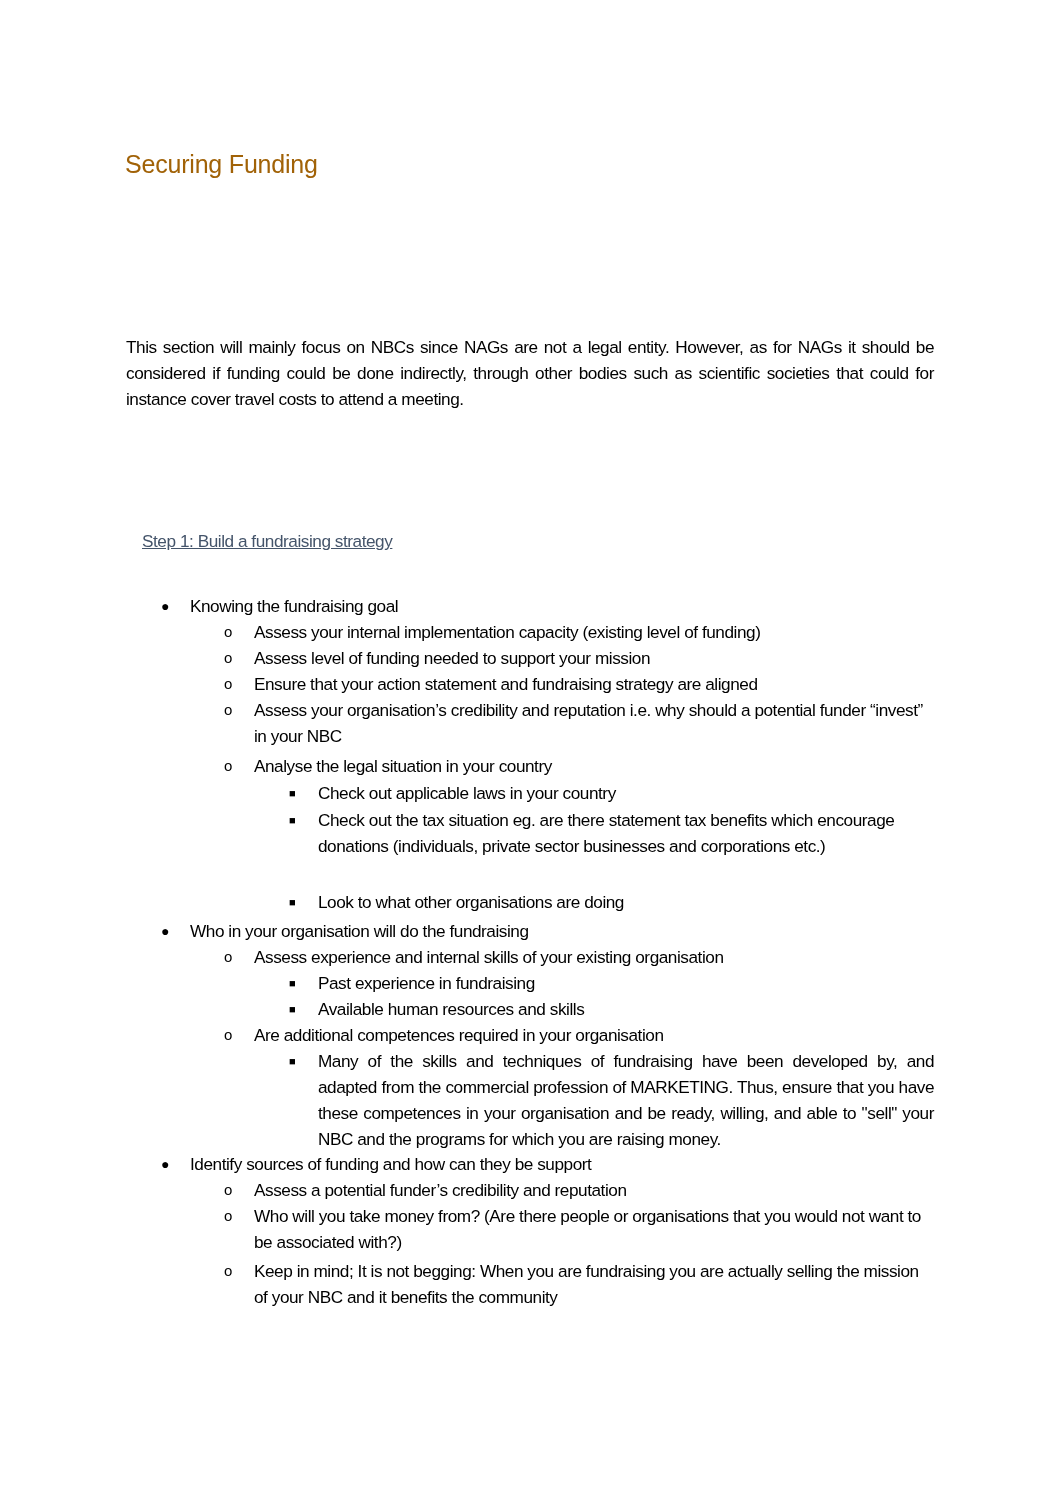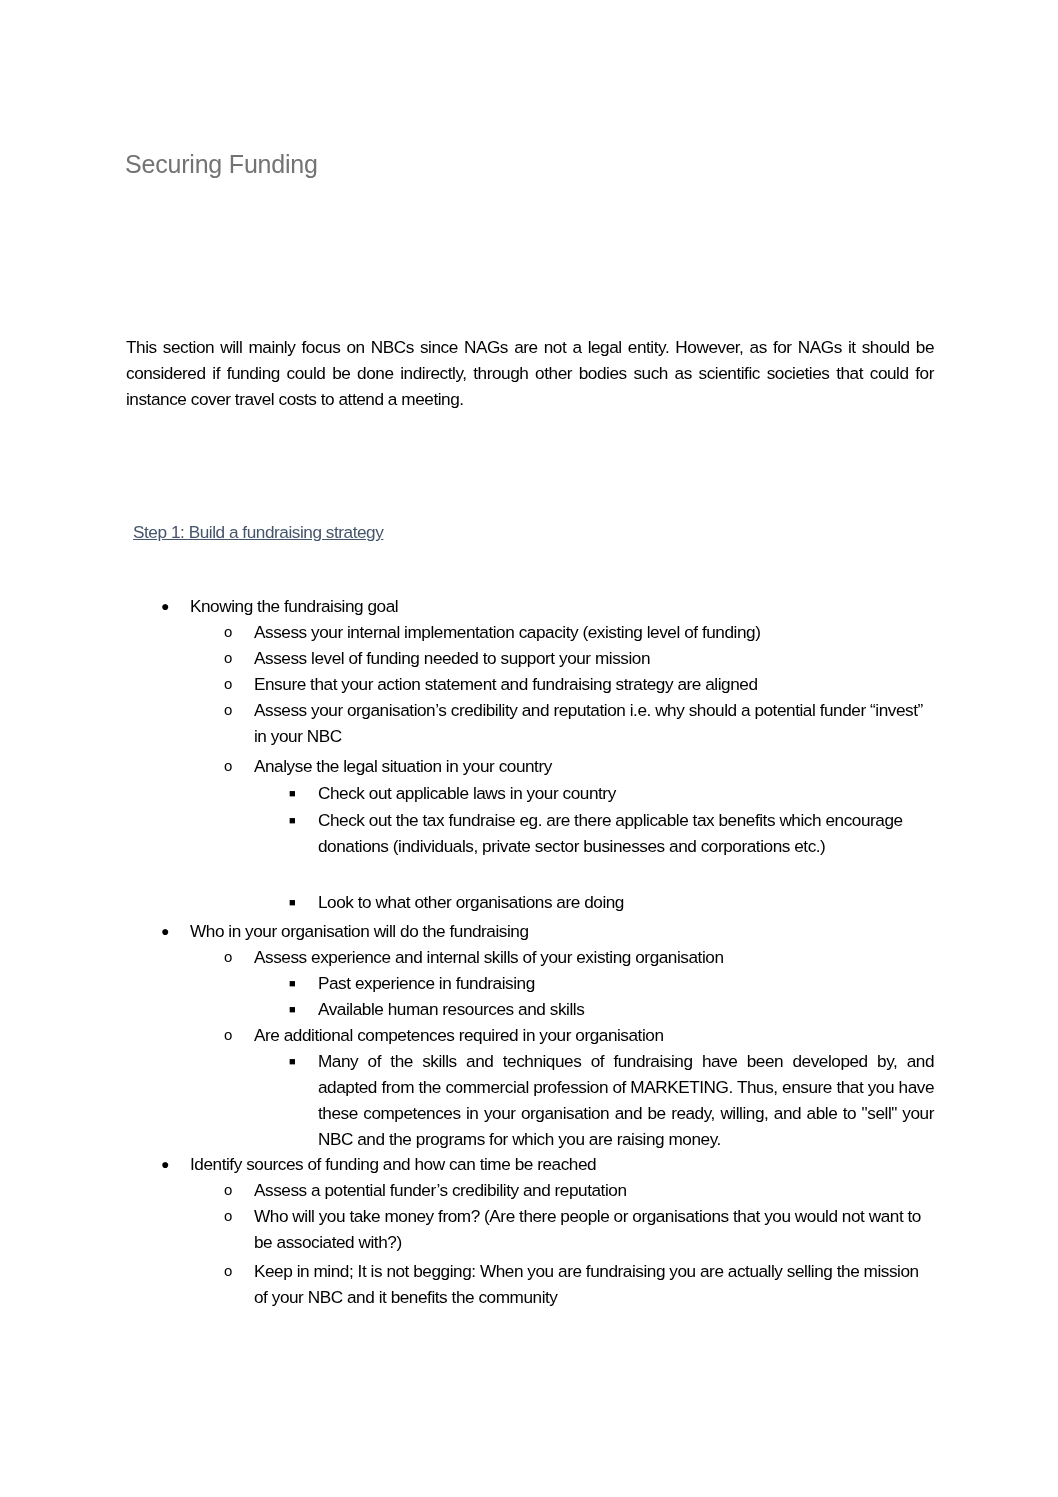--- a/index.html
+++ b/index.html
@@ -3,33 +3,33 @@
   <meta charset="utf-8">
   <style>
     html, body { margin: 0; padding: 0; background: #ffffff; }
     body {
       width: 1058px; height: 1497px; position: relative; overflow: hidden;
       font-family: "Liberation Sans", sans-serif; color: #000000;
     }
     .page { position: absolute; left: 0; top: 0; width: 1058px; height: 1497px; }
     .title {
       position: absolute; left: 125px; top: 150px;
-      font-size: 25px; color: #737373; font-weight: normal; letter-spacing: -0.2px;
+      font-size: 25px; color: #a16207; font-weight: normal; letter-spacing: -0.2px;
       margin: 0;
     }
     .para {
       position: absolute; left: 126px; width: 808px;
       font-size: 17.2px; line-height: 26px; letter-spacing: -0.45px;
       margin: 0;
     }
     .justify { text-align: justify; }
     .step-heading {
       position: absolute; left: 126px; top: 512px;
       font-size: 17.2px; line-height: 26px; letter-spacing: -0.45px;
-      color: #44546a; text-decoration: underline; margin: 7px;
+      color: #44546a; text-decoration: underline; margin: 16px;
     }
     .list { position: absolute; left: 0; top: 593px; width: 1058px; }
     .li {
       position: absolute; font-size: 17.2px; line-height: 26px; letter-spacing: -0.45px;
     }
     .li .marker { position: absolute; top: 0; width: 20px; text-align: center; }
     .li .text { display: block; }
     .l1 { left: 190px; width: 744px; }
     .l1 .marker { left: -35px; font-size: 14px; }
     .l2 { left: 254px; width: 680px; }
@@ -74,21 +74,21 @@
     <div class="li l2" style="top:160px;">
       <span class="marker">o</span>
       <span class="text">Analyse the legal situation in your country</span>
     </div>
     <div class="li l3" style="top:187px;">
       <span class="marker">■</span>
       <span class="text">Check out applicable laws in your country</span>
     </div>
     <div class="li l3" style="top:214px;">
       <span class="marker">■</span>
-      <span class="text">Check out the tax fundraise eg. are there applicable tax benefits which encourage donations (individuals, private sector businesses and corporations etc.)</span>
+      <span class="text">Check out the tax situation eg. are there statement tax benefits which encourage donations (individuals, private sector businesses and corporations etc.)</span>
     </div>
     <div class="li l3" style="top:296px;">
       <span class="marker">■</span>
       <span class="text">Look to what other organisations are doing</span>
     </div>
 
     <div class="li l1" style="top:325px;">
       <span class="marker">●</span>
       <span class="text">Who in your organisation will do the fundraising</span>
     </div>
@@ -108,21 +108,21 @@
       <span class="marker">o</span>
       <span class="text">Are additional competences required in your organisation</span>
     </div>
     <div class="li l3 just" style="top:455px;">
       <span class="marker">■</span>
       <span class="text">Many of the skills and techniques of fundraising have been developed by, and adapted from the commercial profession of MARKETING. Thus, ensure that you have these competences in your organisation and be ready, willing, and able to "sell" your NBC and the programs for which you are raising money.</span>
     </div>
 
     <div class="li l1" style="top:558px;">
       <span class="marker">●</span>
-      <span class="text">Identify sources of funding and how can time be reached</span>
+      <span class="text">Identify sources of funding and how can they be support</span>
     </div>
     <div class="li l2" style="top:584px;">
       <span class="marker">o</span>
       <span class="text">Assess a potential funder’s credibility and reputation</span>
     </div>
     <div class="li l2" style="top:610px;">
       <span class="marker">o</span>
       <span class="text">Who will you take money from? (Are there people or organisations that you would not want to be associated with?)</span>
     </div>
     <div class="li l2" style="top:665px;">

